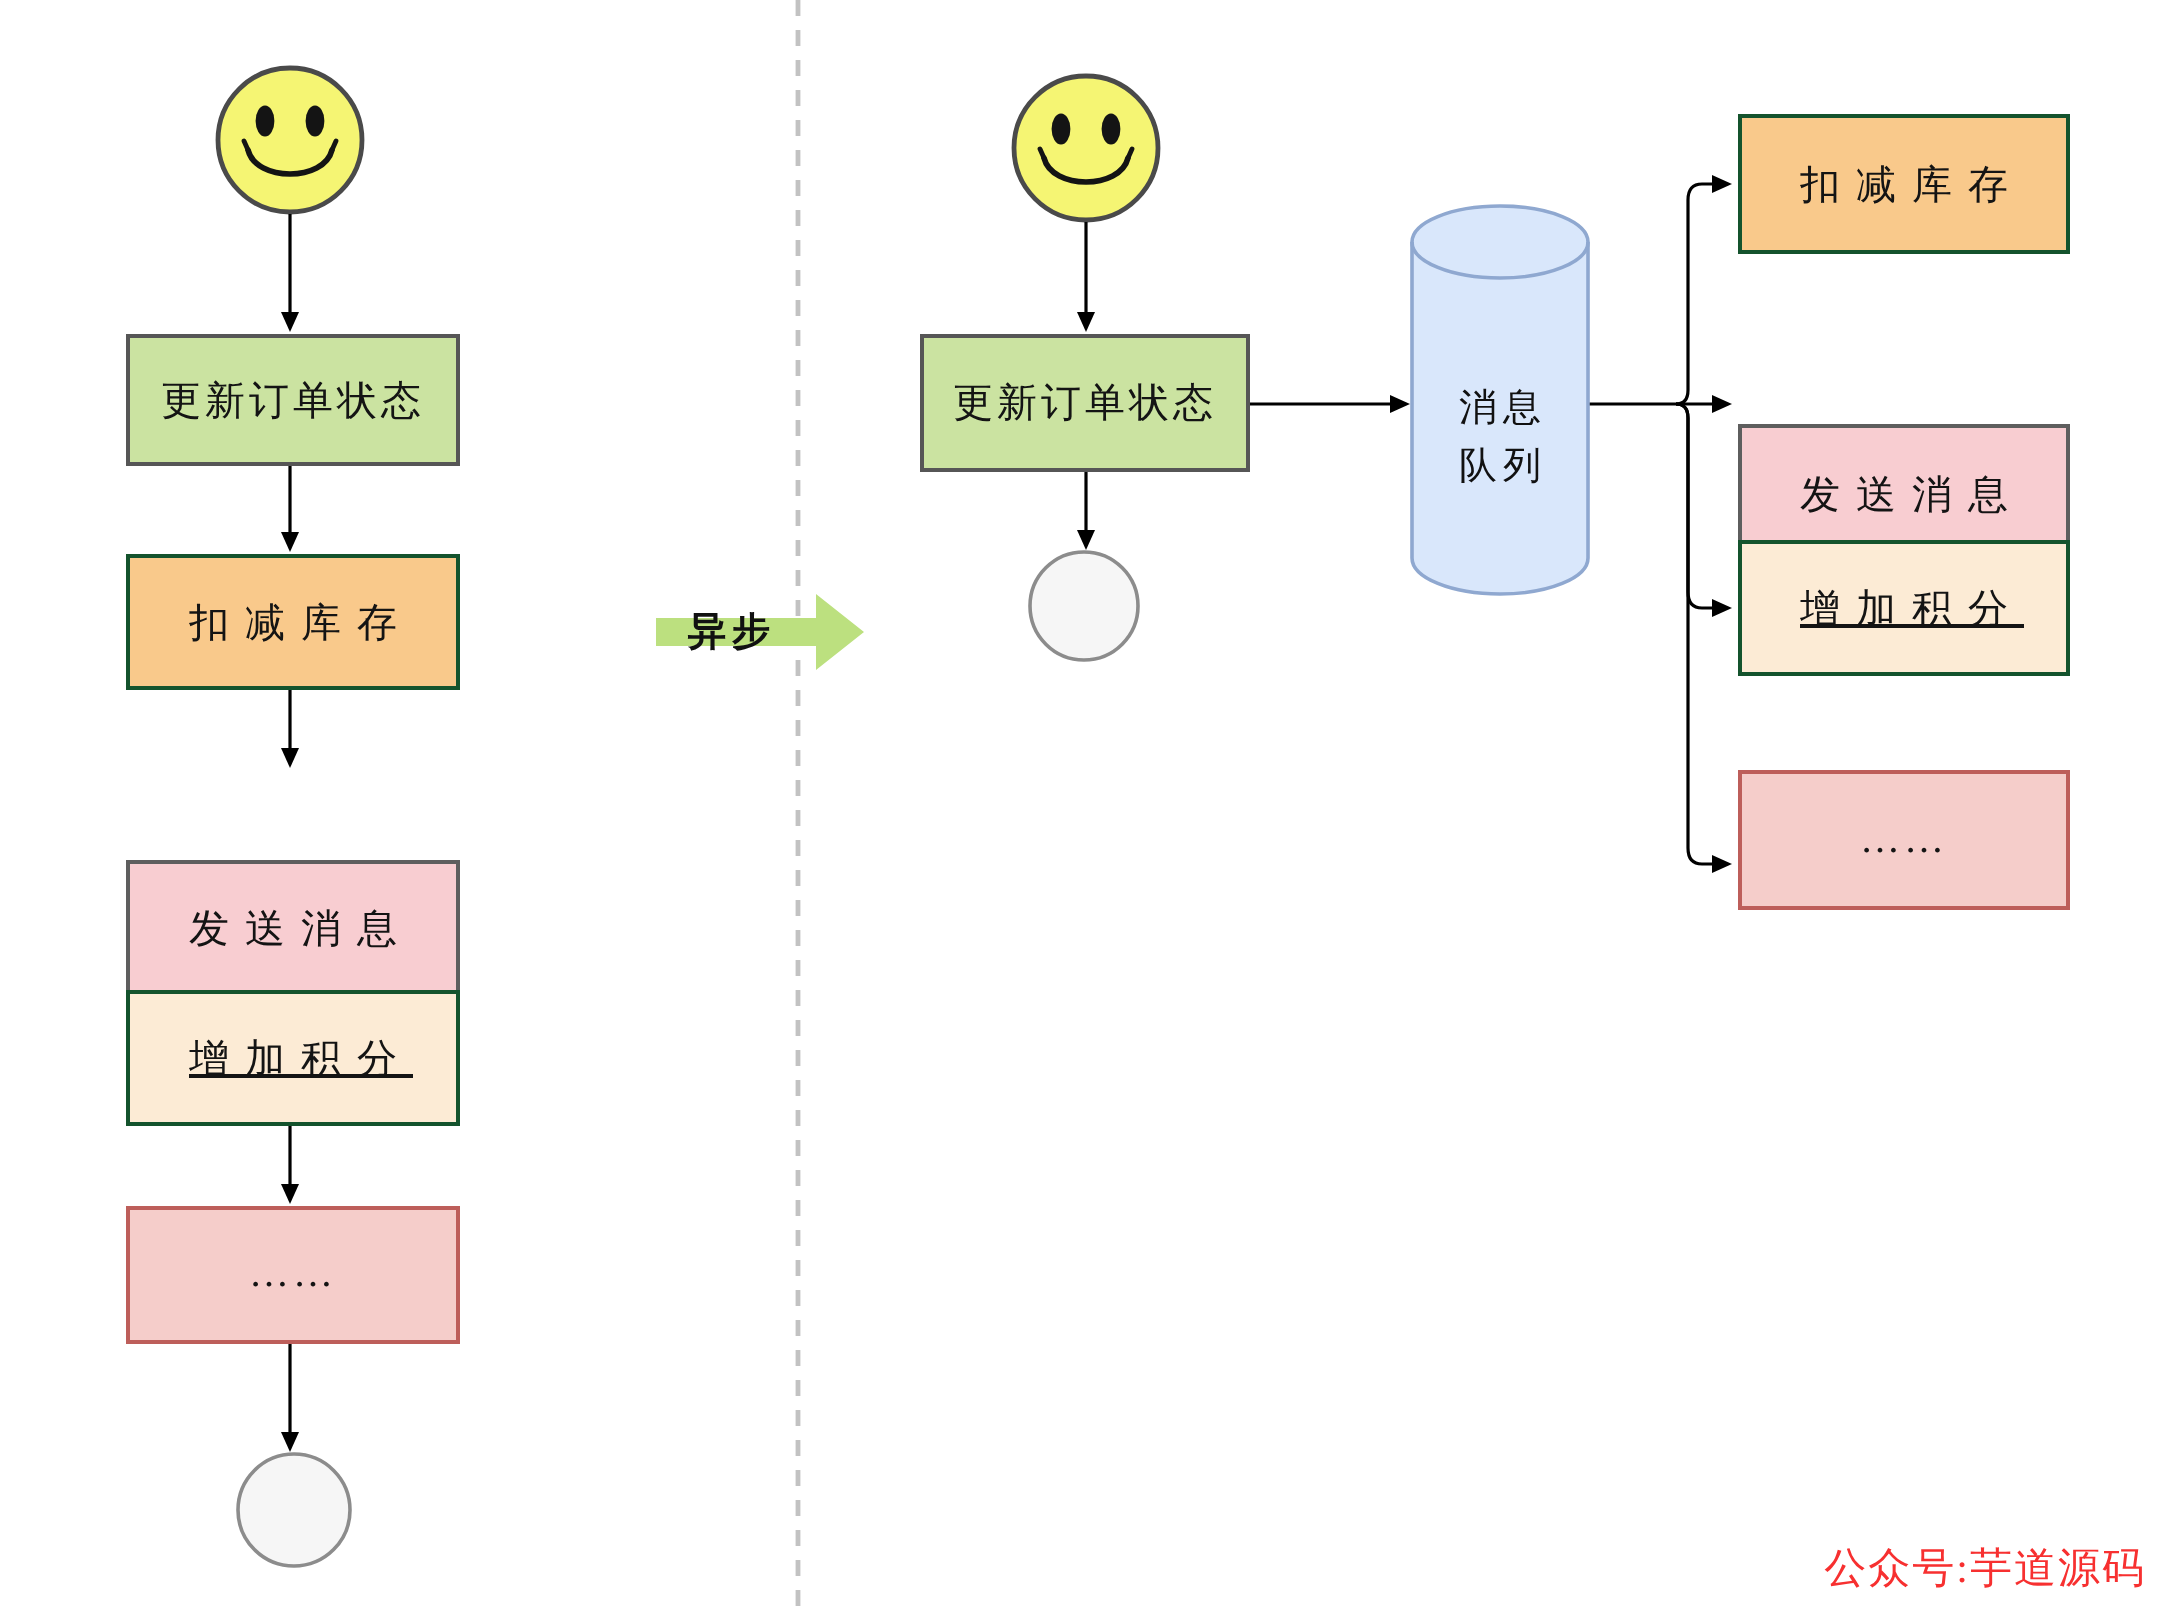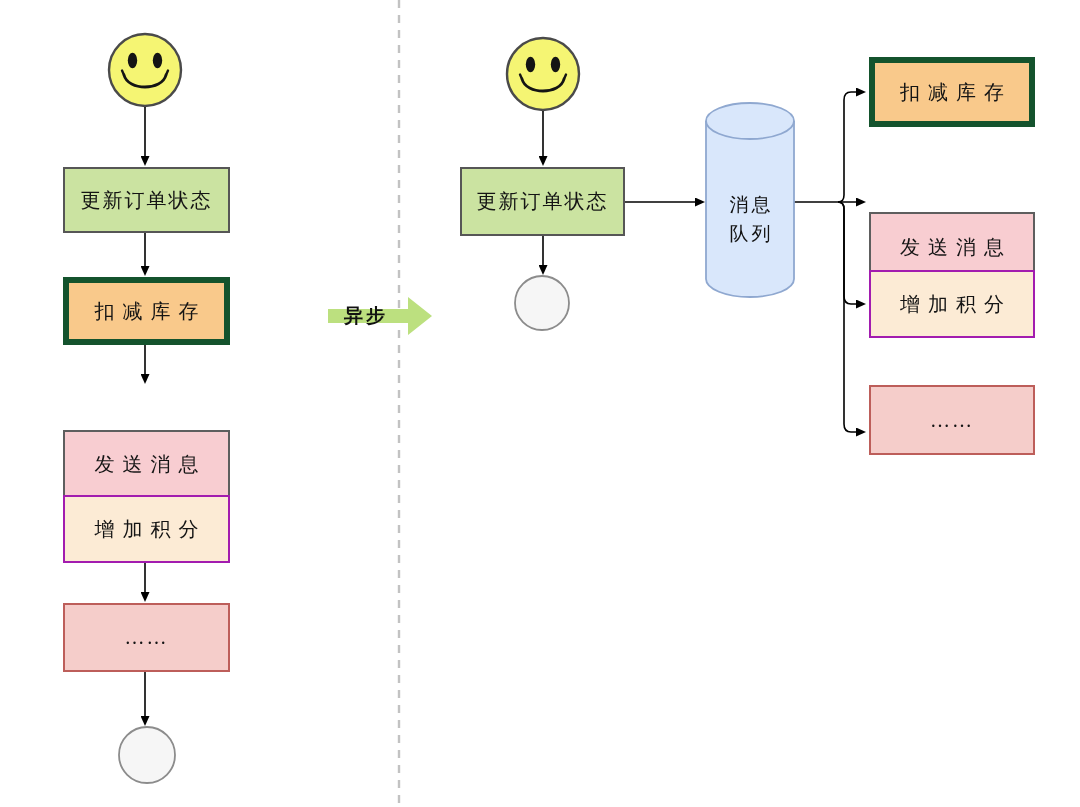--- a/index.html
+++ b/index.html
@@ -9,23 +9,23 @@
   }
   .canvas{position:relative;width:1080px;height:807px;background:#fff;}
   .layer{position:absolute;left:0;top:0;z-index:1;}
   .box{
     position:absolute;z-index:2;box-sizing:border-box;
     display:flex;align-items:center;justify-content:center;
     font-size:20px;color:#141414;letter-spacing:2px;
   }
   .wide{letter-spacing:8px;text-indent:8px;}
   .b-green {background:#cbe3a1;border:2px solid #565656;text-align:right;}
-  .b-orange{background:#f9c98b;border:6px solid #14532d;}
+  .b-orange{background:#f9c98b;border:2px solid #14532d;}
   .b-pink  {background:#f8cdd1;border:2px solid #5e5e5e;margin-top:45px;}
-  .b-cream {background:#fcebd5;border:2px solid #a21caf;}
+  .b-cream {background:#fcebd5;border:2px solid #14532d;text-decoration:underline;}
   .b-salmon{background:#f5cdca;border:2px solid #bd5e5a;}
   .floating-label{
     position:absolute;z-index:3;display:flex;align-items:center;justify-content:center;
     color:#111;
   }
   #async-label{left:334px;top:302px;width:64px;height:28px;font-size:19px;font-weight:700;letter-spacing:3px;}
   #queue-label{left:706px;top:190px;width:88px;height:58px;flex-direction:column;
     font-size:19px;letter-spacing:3px;text-indent:3px;line-height:29px;}
   #watermark{
     position:absolute;z-index:3;right:7px;top:770px;
@@ -121,14 +121,15 @@
   <div class="box b-pink wide" style="left:869px;top:167px;width:166px;height:70px;">
     <span>发送消息</span>
   </div>
   <div class="box b-cream wide" style="left:869px;top:270px;width:166px;height:68px;">
     <span>增加积分</span>
   </div>
   <div class="box b-salmon" style="left:869px;top:385px;width:166px;height:70px;">
     <span>……</span>
   </div>
 
+  <div id="watermark">公众号:芋道源码</div>
 
 </div>
 
 </body></html>

